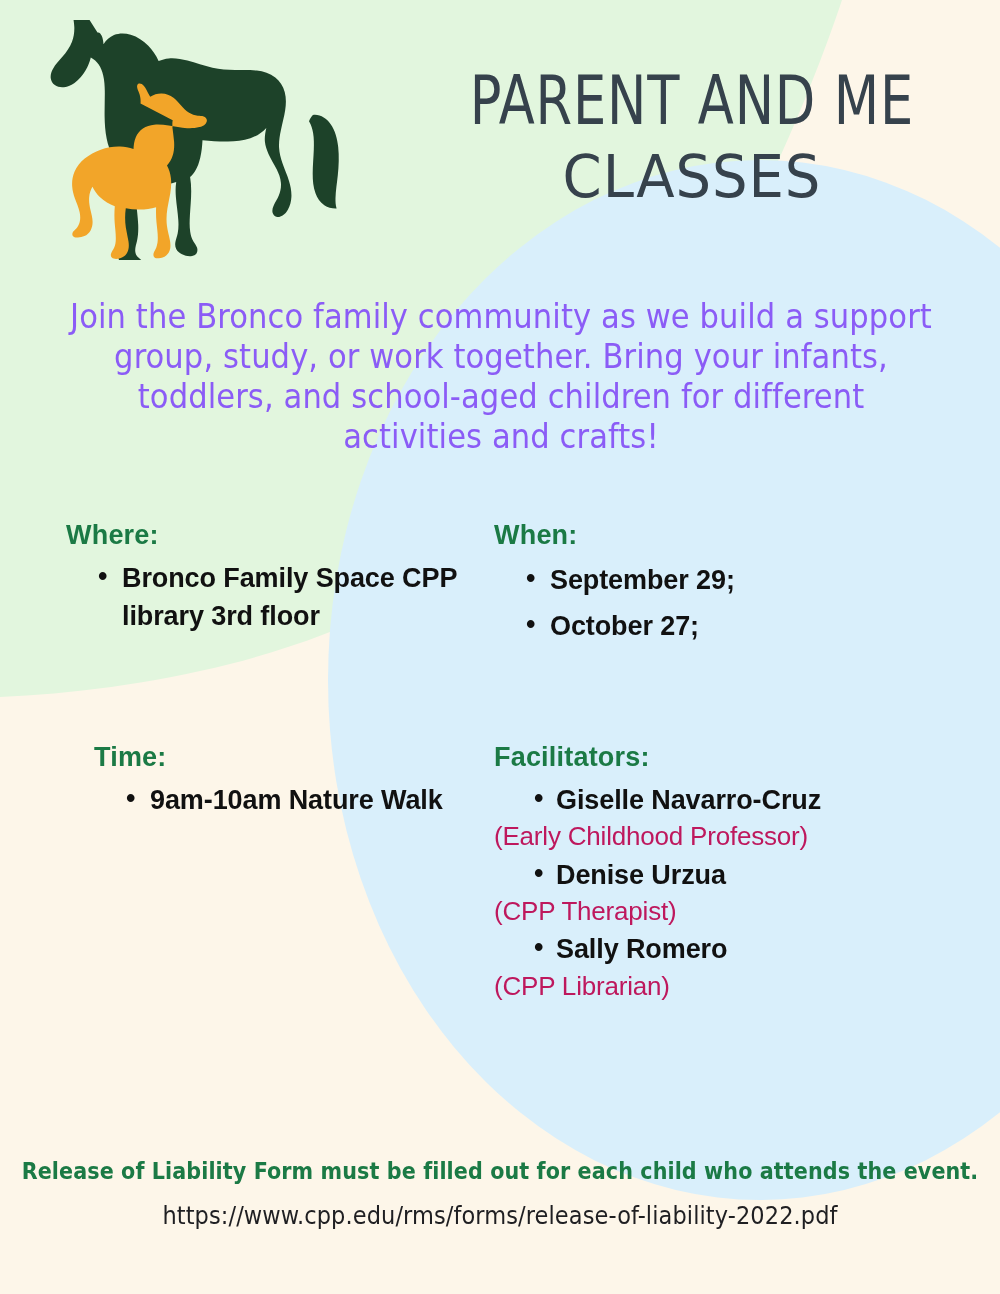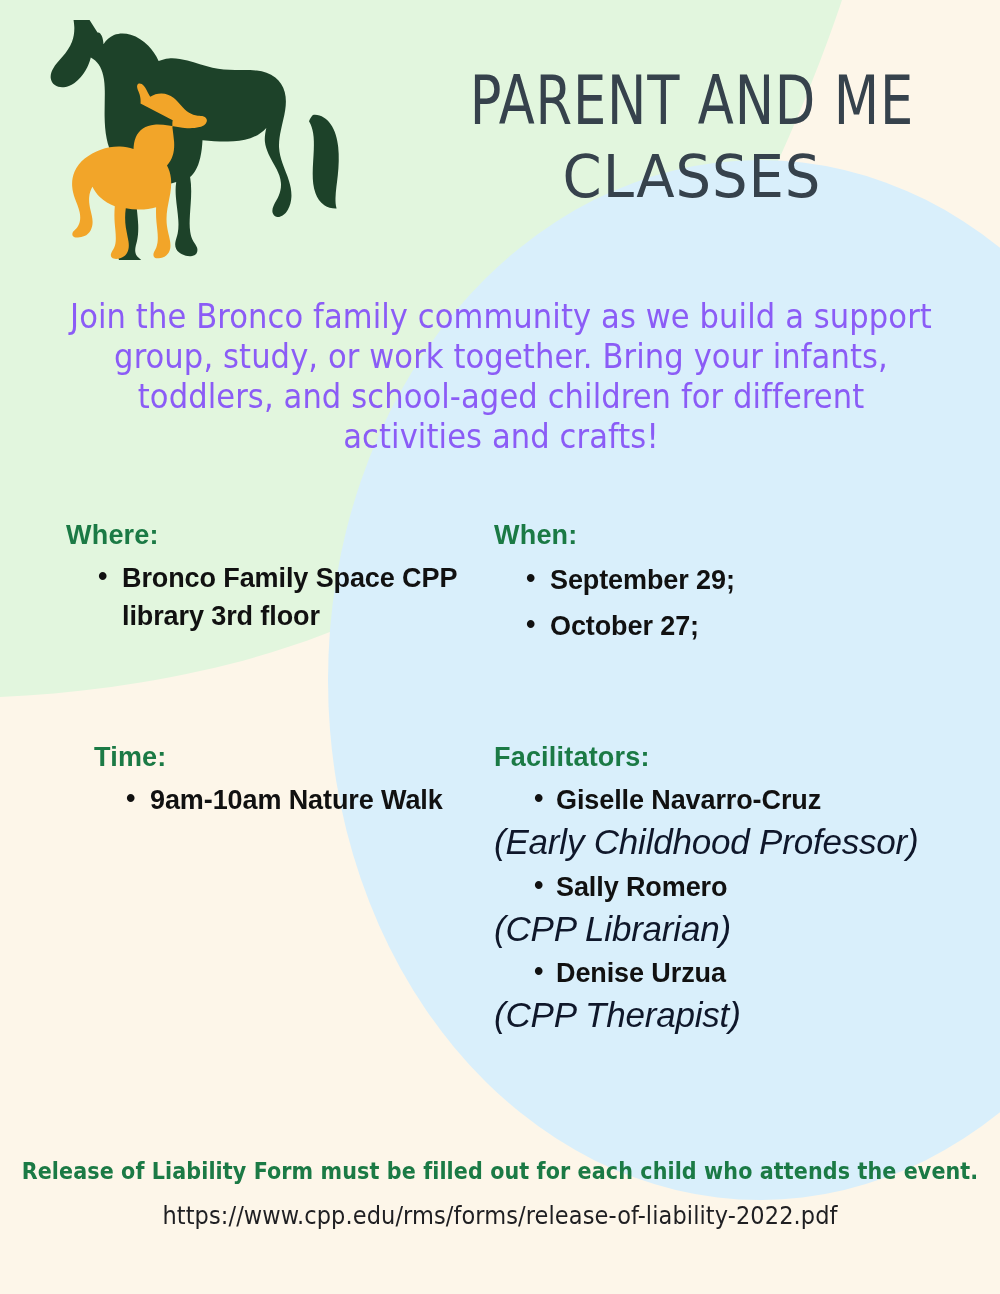--- a/index.html
+++ b/index.html
@@ -144,27 +144,26 @@
     font-size: 27px;
     line-height: 1.42;
     color: #111111;
   }
 
   .cell-facilitators li { padding-left: 62px; }
   .cell-facilitators li::before { left: 40px; }
 
   .role {
     display: block;
-    font-size: 35px;
+    font-size: 26px;
     font-weight: normal;
-    color: #0f172a;
+    color: #be185d;
     margin-left: -62px;
     line-height: 1.32;
     letter-spacing: -0.2px;
-    font-style: italic;
   }
 
   .cell-when li { line-height: 1.62; }
   .cell-when li::before { line-height: 1.62; }
 
   
   .footer {
     position: absolute;
     left: 0;
     top: 1158px;
@@ -330,26 +329,26 @@
     </div>
 
     <div class="cell cell-facilitators">
       <div class="cell-head">Facilitators:</div>
       <ul>
         <li>
           <span>Giselle Navarro-Cruz</span>
           <span class="role">(Early Childhood Professor)</span>
         </li>
         <li>
+          <span>Denise Urzua</span>
+          <span class="role">(CPP Therapist)</span>
+        </li>
+        <li>
           <span>Sally Romero</span>
           <span class="role">(CPP Librarian)</span>
-        </li>
-        <li>
-          <span>Denise Urzua</span>
-          <span class="role">(CPP Therapist)</span>
         </li>
       </ul>
     </div>
   </div>
 
   <div class="footer">
     <div class="footer-note">Release of Liability Form must be filled out for each child who attends the event.</div>
     <div class="footer-link">https://www.cpp.edu/rms/forms/release-of-liability-2022.pdf</div>
   </div>
 

